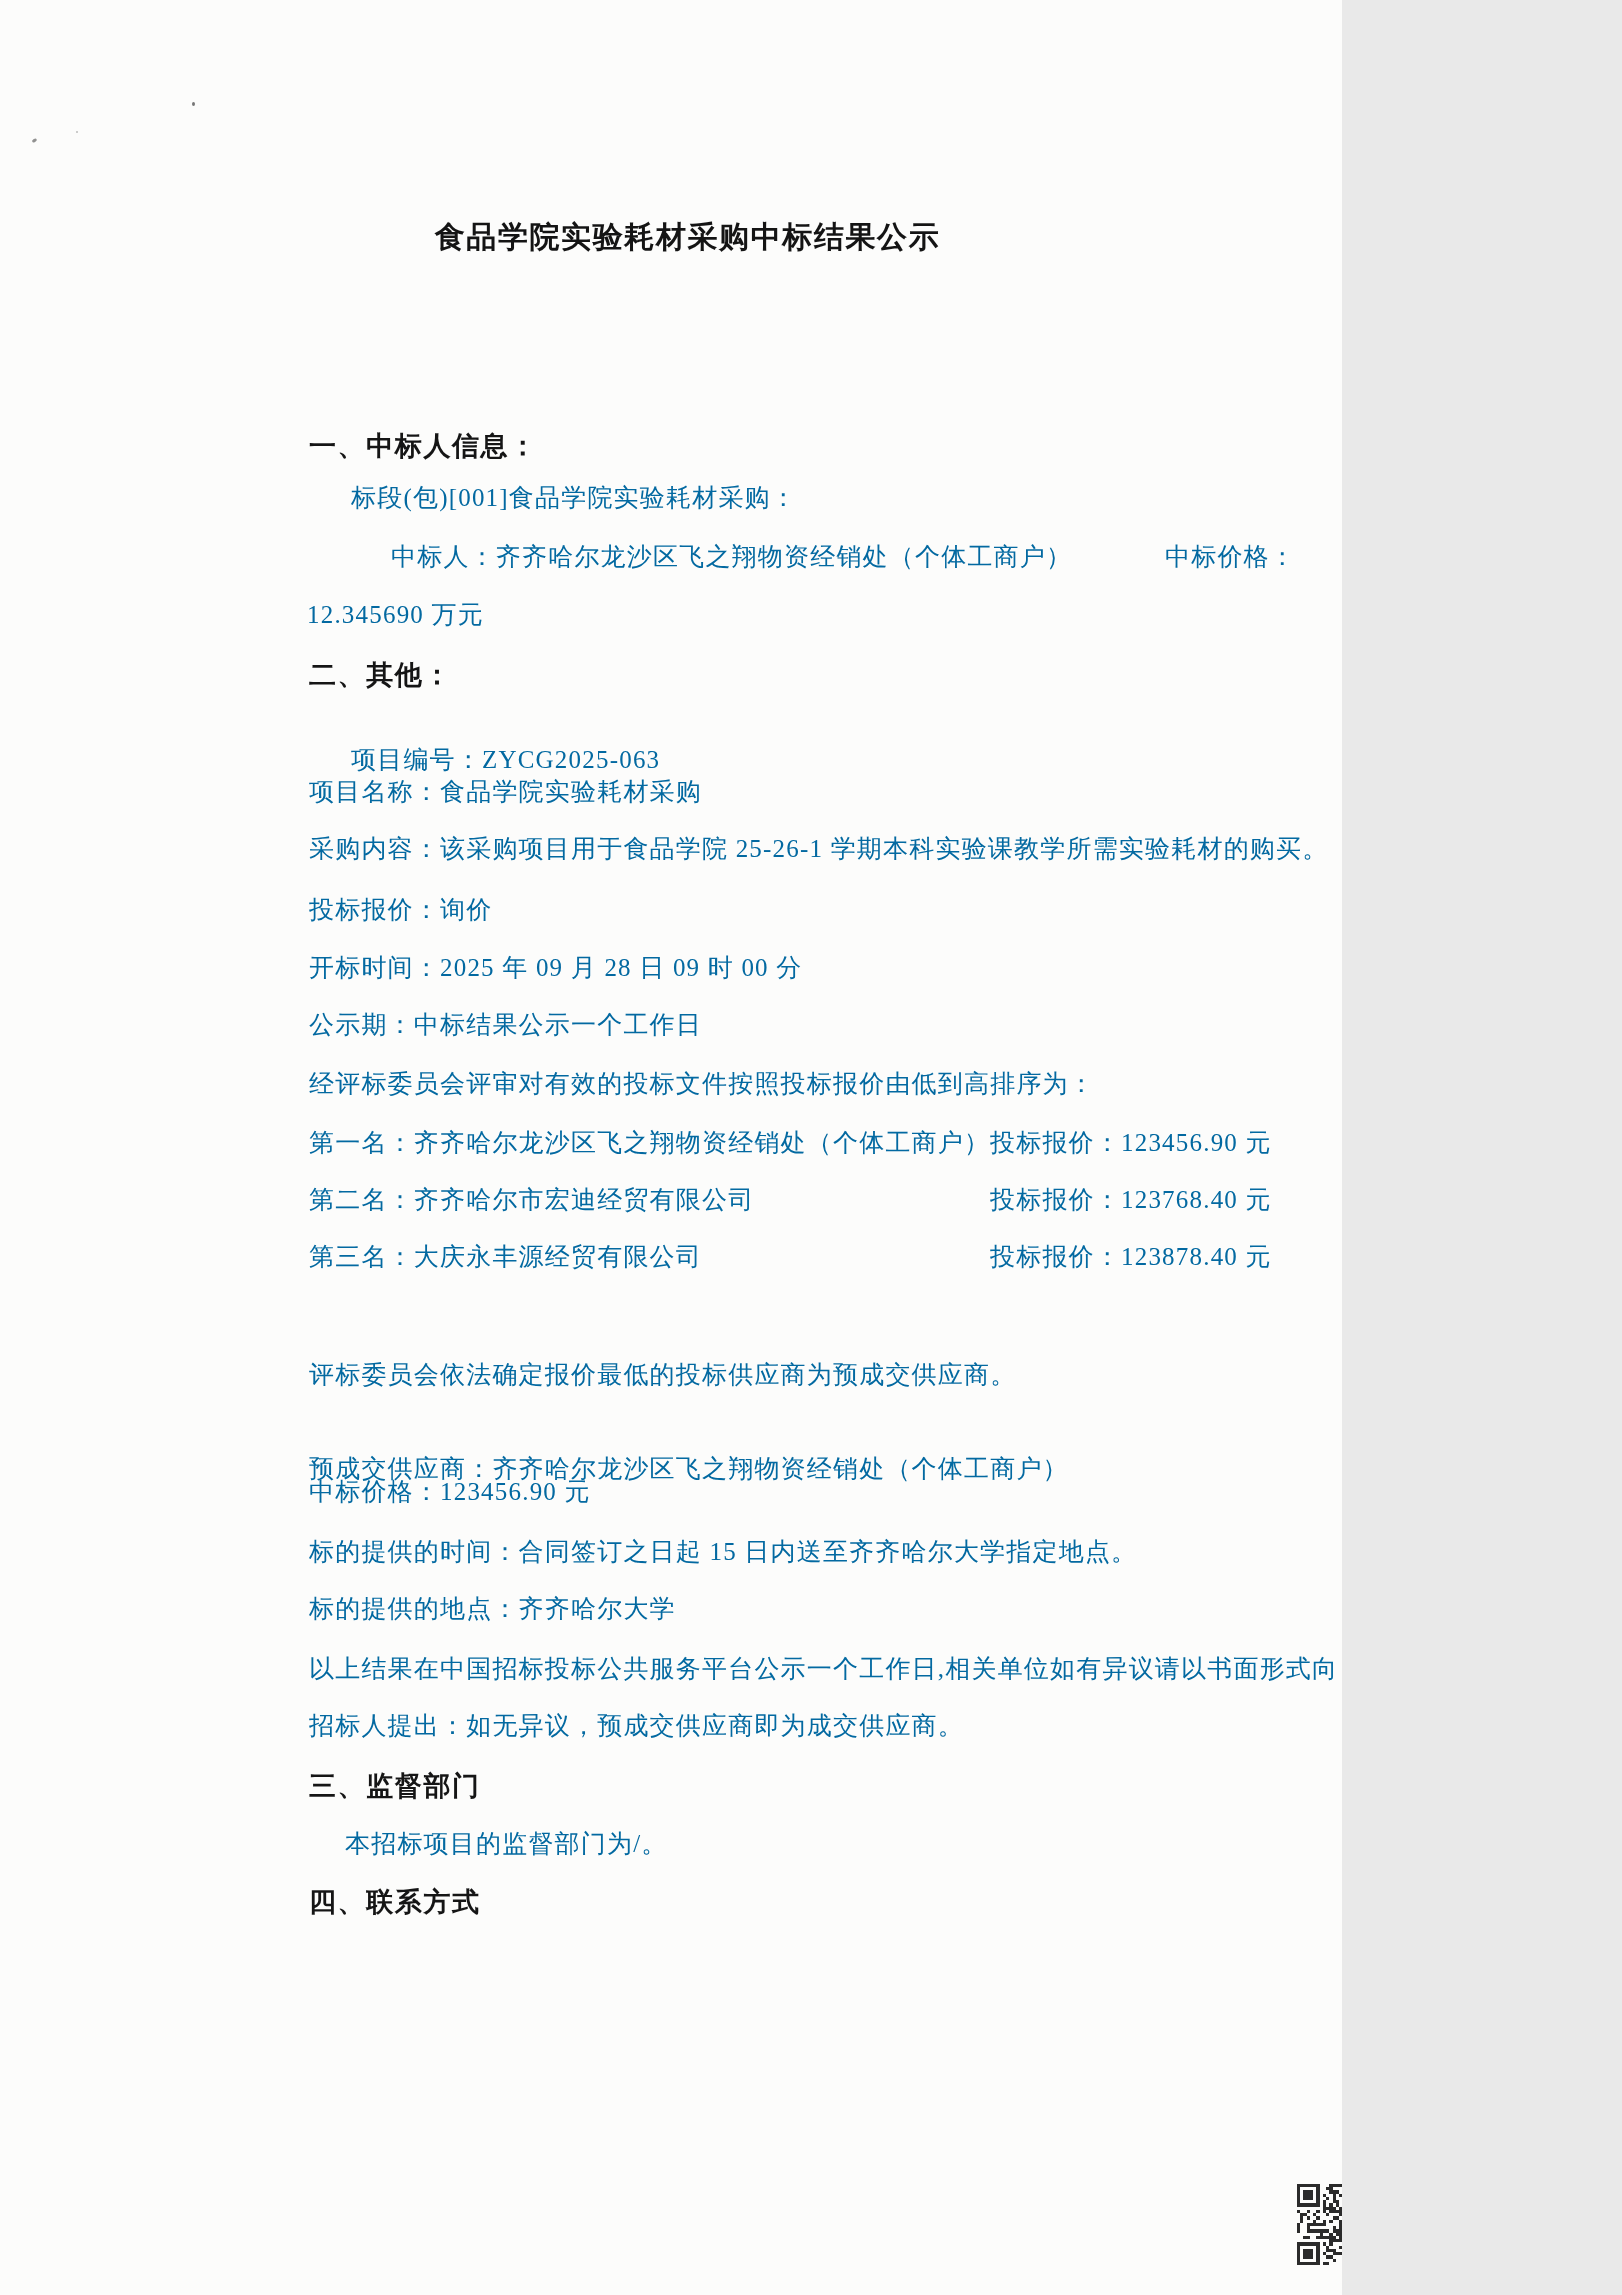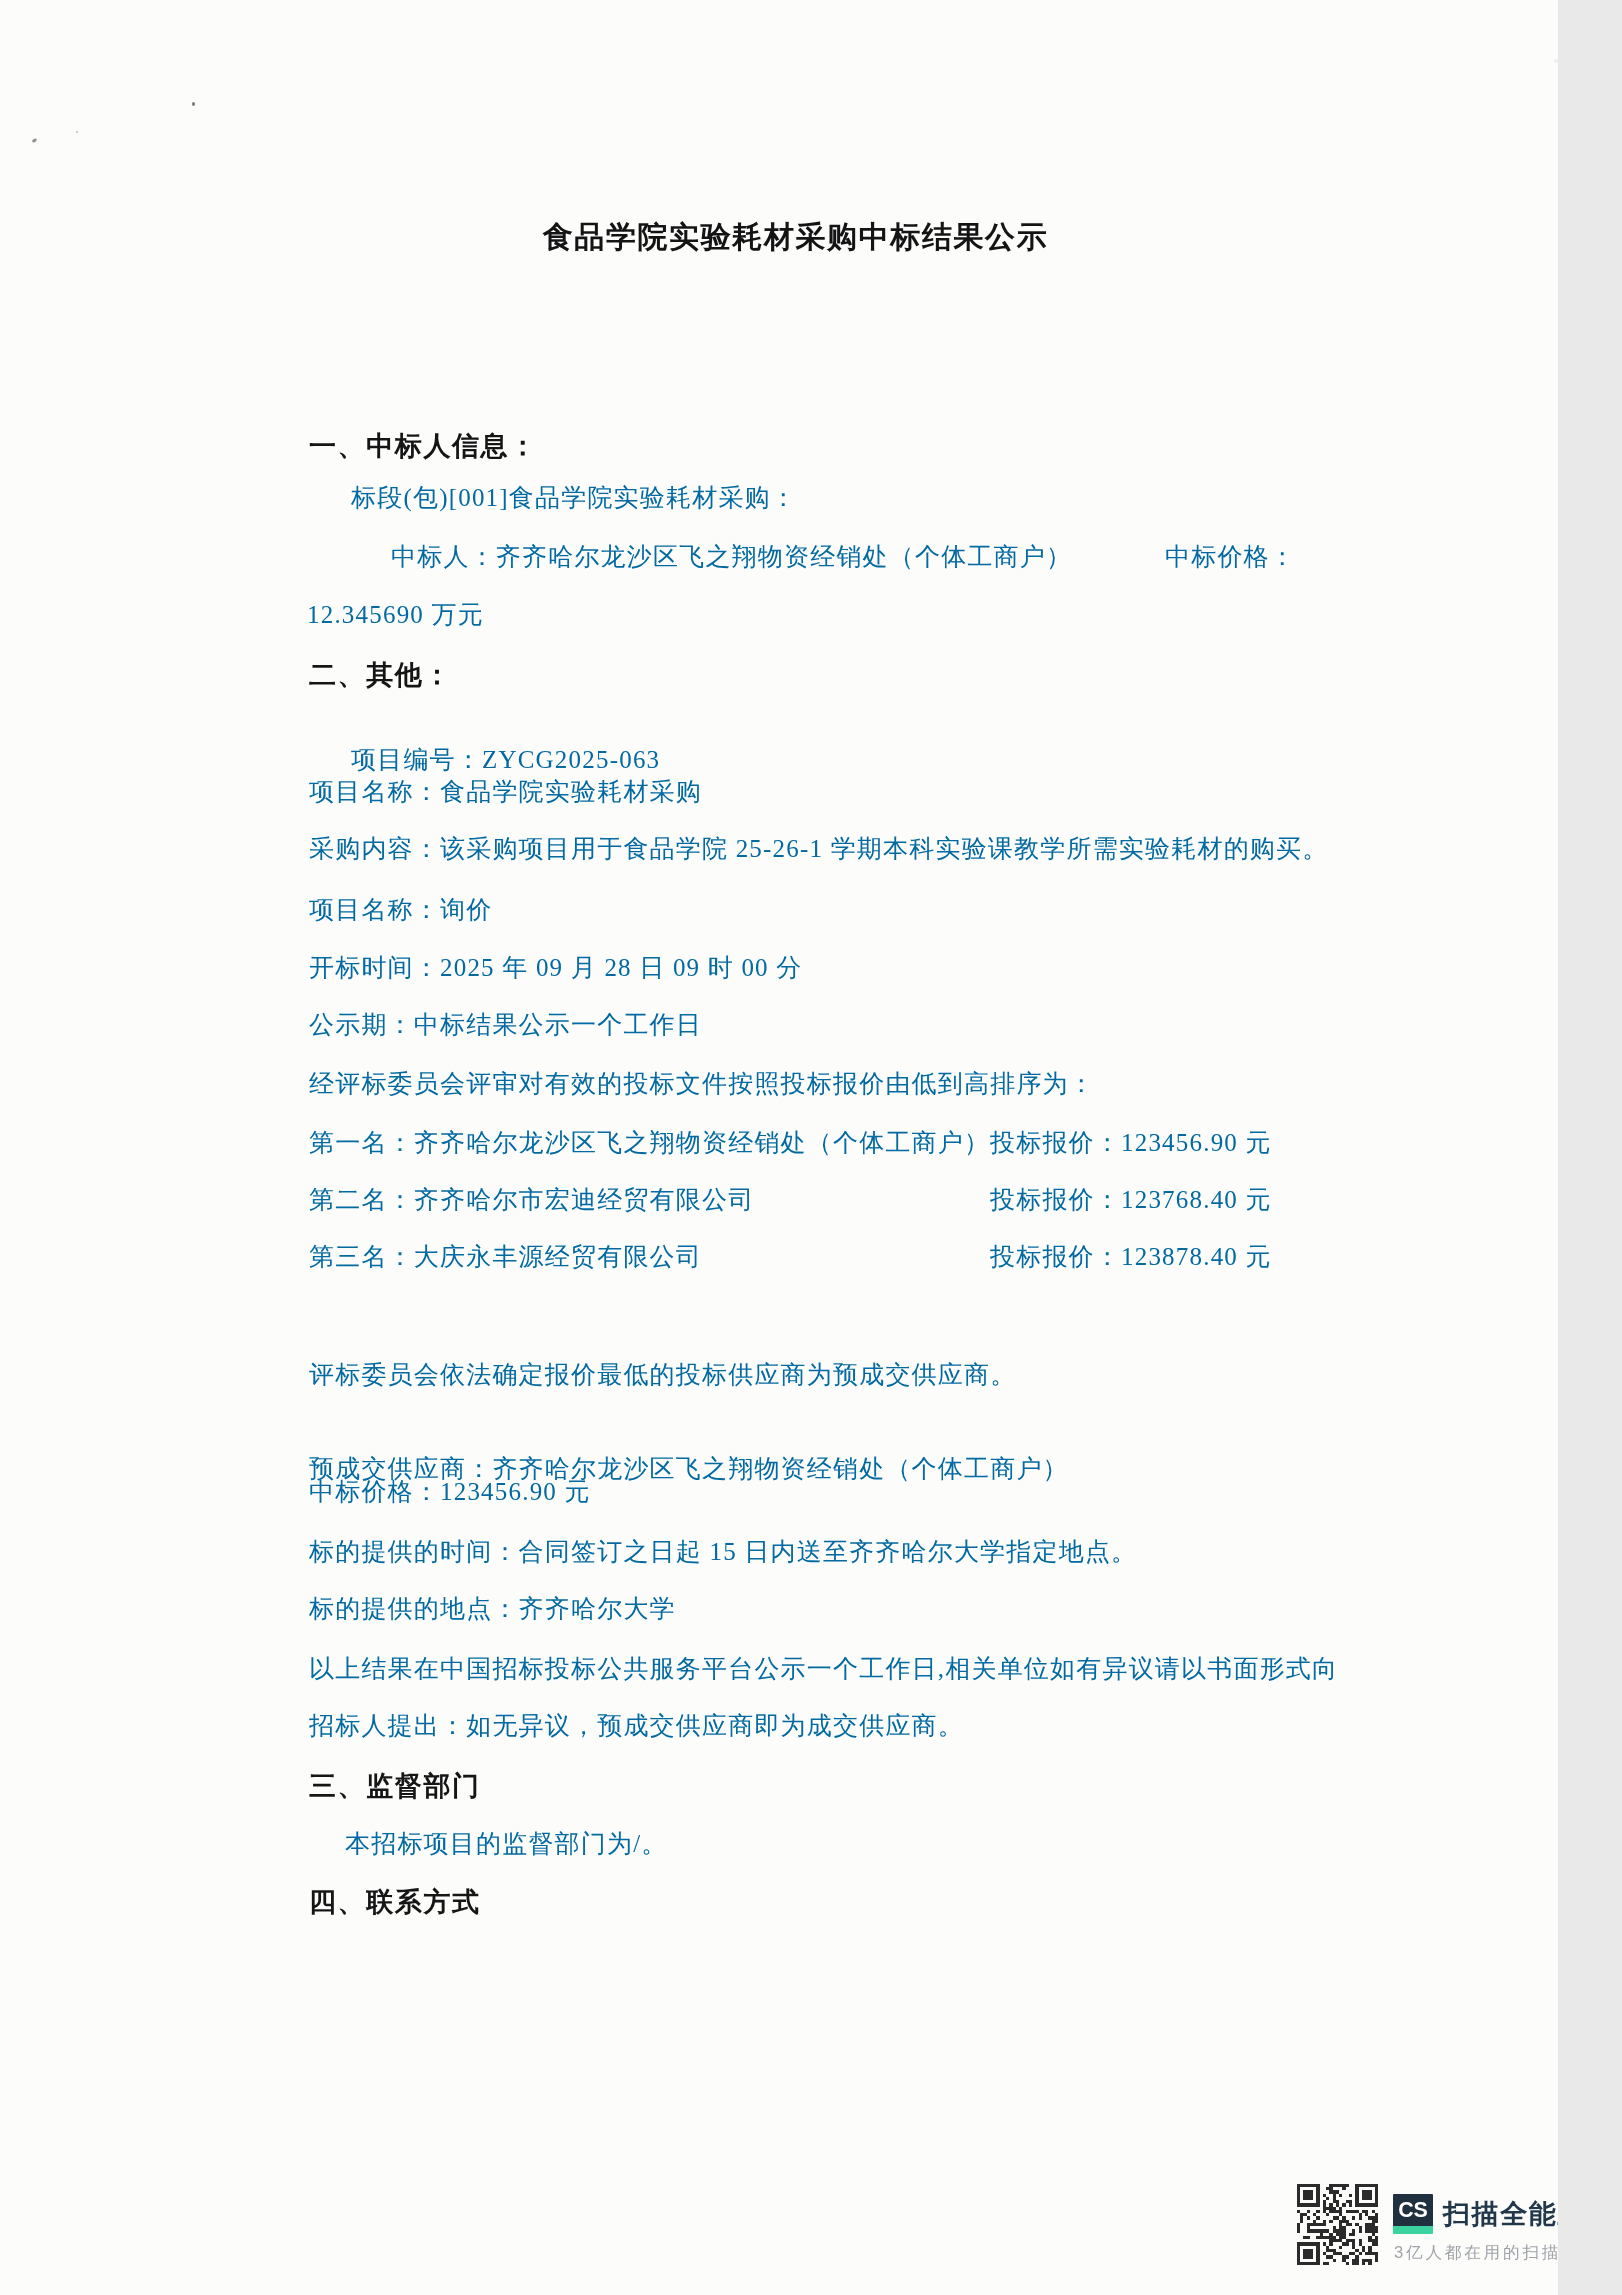--- a/index.html
+++ b/index.html
@@ -1,18 +1,18 @@
 <!DOCTYPE html>
 <html style="font-size:12.7px"><head>
 <meta charset="utf-8">
 <style>
   html,body{margin:0;padding:0;background:#e9e9e9;}
   .page{
     position:relative;
-    width:1558px;height:2295px;
+    width:1342px;height:2295px;
     background:#fcfcfb;
     overflow:hidden;
     font-family:"Liberation Serif","DejaVu Serif",serif;
     color:#1d1d1d;
   }
   .line{
     position:absolute;
     font-size:25px;
     font-weight:400;
     letter-spacing:1.2px;
@@ -96,21 +96,21 @@
   <div class="rank-row" style="top:540px;">
     <span class="line winner-name">中标人：齐齐哈尔龙沙区飞之翔物资经销处（个体工商户）</span>
     <span class="line winner-price-label">中标价格：</span>
   </div>
   <div class="line" style="top:598px;left:307px;">12.345690 万元</div>
 
   <div class="line heading" style="top:657px;left:309px;">二、其他：</div>
   <div class="line" style="top:715px;left:351px;margin-top:28px;">项目编号：ZYCG2025-063</div>
   <div class="line" style="top:775px;left:309px;">项目名称：食品学院实验耗材采购</div>
   <div class="line" style="top:832px;left:309px;">采购内容：该采购项目用于食品学院 25-26-1 学期本科实验课教学所需实验耗材的购买。</div>
-  <div class="line" style="top:893px;left:309px;">项目名称：询价</div>
+  <div class="line" style="top:893px;left:309px;">投标报价：询价</div>
   <div class="line" style="top:951px;left:309px;">开标时间：2025 年 09 月 28 日 09 时 00 分</div>
   <div class="line" style="top:1008px;left:309px;">公示期：中标结果公示一个工作日</div>
   <div class="line" style="top:1067px;left:309px;">经评标委员会评审对有效的投标文件按照投标报价由低到高排序为：</div>
 
   <div class="rank-row" style="top:1126px;">
     <span class="line rank-name">第一名：齐齐哈尔龙沙区飞之翔物资经销处（个体工商户）</span>
     <span class="line rank-price">投标报价：123456.90 元</span>
   </div>
   <div class="rank-row" style="top:1183px;">
     <span class="line rank-name">第二名：齐齐哈尔市宏迪经贸有限公司</span>

